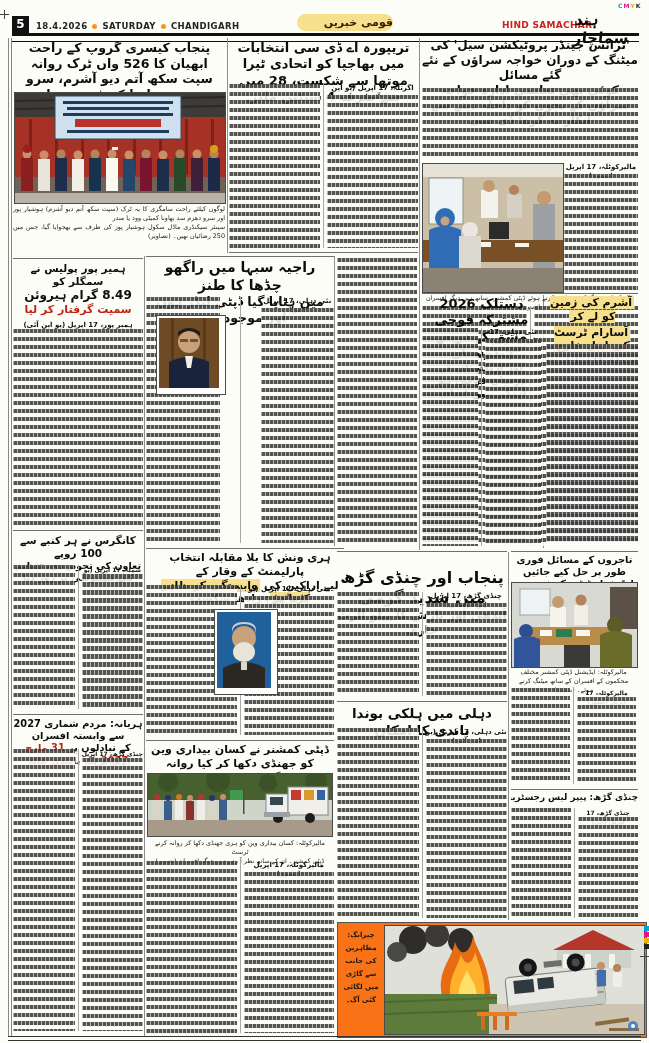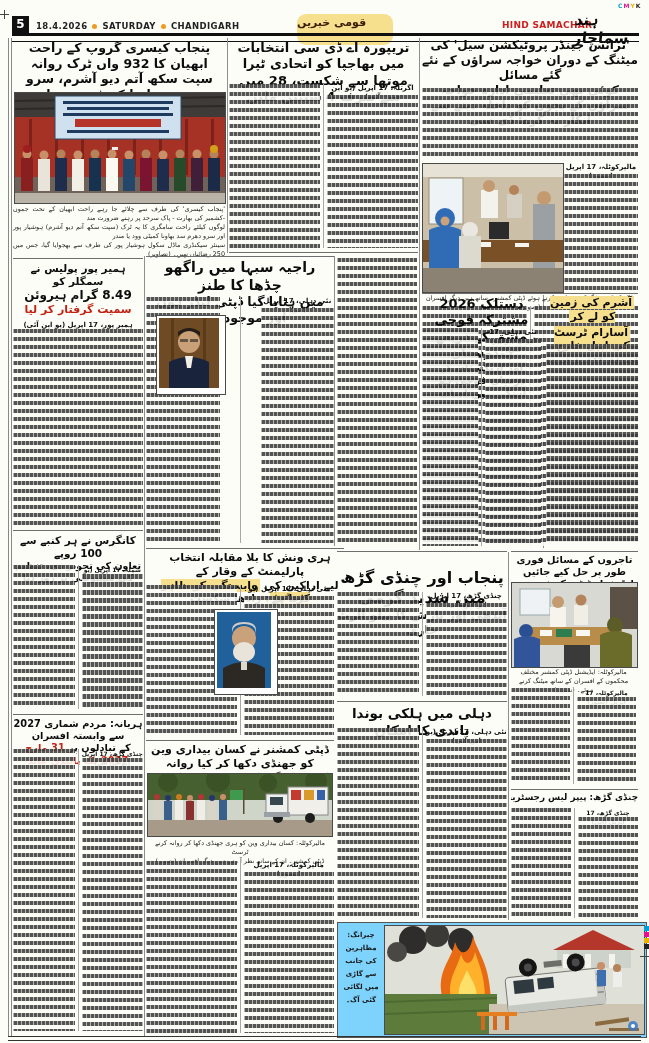--- a/index.html
+++ b/index.html
@@ -36,38 +36,38 @@
 <div id="page">
 
   <div class="abs" style="left:618px;top:2px;font-size:6px;font-weight:bold;letter-spacing:1px;"><span style="color:#00a0d6">C</span><span style="color:#e0148c">M</span><span style="color:#e8b400">Y</span><span style="color:#222">K</span></div>
   <div class="cropmark" style="left:0;top:10px;"></div>
 
   <div class="abs" style="left:12px;top:16px;width:17px;height:17px;background:#111;color:#fff;
        font-size:12px;font-weight:bold;text-align:center;line-height:17px;">5</div>
   <div class="abs" style="left:36px;top:21px;font-size:8.5px;font-weight:bold;color:#222;letter-spacing:.4px;">
     <span>18.4.2026</span><span class="dot"></span><span>SATURDAY</span><span class="dot"></span><span>CHANDIGARH</span>
   </div>
-  <div class="abs rtl" style="left:297px;top:14px;width:96px;height:31px;background:#f6df8d;border-radius:9px;
-       text-align:left;font-size:11px;font-weight:bold;color:#3c1d02;line-height:17px;">قومی خبریں</div>
+  <div class="abs rtl" style="left:297px;top:14px;width:96px;height:17px;background:#f6df8d;border-radius:9px;
+       text-align:right;font-size:11px;font-weight:bold;color:#3c1d02;line-height:17px;">قومی خبریں</div>
   <div class="abs" style="left:502px;top:20px;font-size:9px;font-weight:bold;color:#cc1f1f;letter-spacing:.3px;">HIND SAMACHAR</div>
   <div class="abs rtl" style="left:574px;top:11px;width:66px;font-size:15px;font-weight:bold;color:#0a0a0a;
        text-align:left;transform:skewX(-6deg);">ہند سماچار</div>
   <div class="abs" style="left:12px;top:33px;width:627px;height:5px;border-top:3px solid #101010;border-bottom:1px solid #101010;"></div>
 
   <div class="abs" style="left:8px;top:38px;width:2px;height:998px;border-left:1px solid #888;border-right:1px solid #888;"></div>
 
   <div class="vrule" style="left:227px;top:38px;height:215px;"></div>
   <div class="vrule" style="left:419px;top:38px;height:512px;"></div>
   <div class="vrule" style="left:144px;top:256px;height:780px;"></div>
   <div class="vrule" style="left:334px;top:256px;height:290px;"></div>
   <div class="vrule" style="left:543px;top:295px;height:253px;"></div>
   <div class="vrule" style="left:508px;top:552px;height:368px;"></div>
 
   <div class="abs" style="left:13px;top:40px;width:213px;">
-    <div class="hd" style="font-size:12.5px;">پنجاب کیسری گروپ کے راحت ابھیان کا 932 واں ٹرک روانہ</div>
+    <div class="hd" style="font-size:12.5px;">پنجاب کیسری گروپ کے راحت ابھیان کا 526 واں ٹرک روانہ</div>
     <div class="hd" style="font-size:12.5px;">سپت سکھ آتم دیو آشرم، سرو دھرم سد بھاونا کمیٹی وود یا مندر</div>
     <div class="hd" style="font-size:12.5px;">سینئر سیکنڈری ماڈل سکول ہوشیار پور کی طرف سے بھجوائی گئیں 250 رضائیاں</div>
     <div class="photo-frame" style="position:absolute;left:1px;top:52px;width:210px;height:110px;">
       <svg width="210" height="110" viewBox="0 0 210 110">
         <rect x="0" y="0" width="210" height="110" fill="#6e6259"></rect>
         <rect x="0" y="0" width="210" height="26" fill="#3f3b38"></rect>
         <path d="M0 8 L210 4 M0 16 L210 13" stroke="#2c2927" stroke-width="2" fill="none"></path>
         <rect x="0" y="24" width="210" height="60" fill="#a63226"></rect>
         <g fill="#7e2118">
           <rect x="14" y="26" width="3" height="56"></rect>
@@ -135,21 +135,20 @@
             </g>
           <g transform="translate(193,0)">
               <circle cx="6" cy="61" r="4.5" fill="#b5835a"></circle>
               <circle cx="6" cy="56" r="4" fill="#d4a017"></circle>
               <rect x="0" y="65" width="12" height="33" fill="#1b2a47"></rect>
             </g>
         </g>
       </svg>
     </div>
     <div class="cap" style="position:absolute;left:0;top:165px;width:212px;text-align:justify;">
-      <div>'پنجاب کیسری' کی طرف سے چلائے جا رہے راحت ابھیان کے تحت جموں -کشمیر کی بھارت - پاک سرحد پر رہتے ضرورت مند</div>
       <div>لوگوں کیلئے راحت سامگری کا یہ ٹرک (سپت سکھ آتم دیو آشرم) ہوشیار پور اور سرو دھرم سد بھاونا کمیٹی وود یا مندر</div>
       <div>سینئر سیکنڈری ماڈل سکول ہوشیار پور کی طرف سے بھجوایا گیا، جس میں 250 رضائیاں تھیں۔ (تصاویر)</div>
     </div>
   </div>
 
   <div class="abs" style="left:229px;top:40px;width:189px;height:212px;border-bottom:1px solid #6e6e6e;">
     <div class="hd" style="font-size:13px;">تریپورہ اے ڈی سی انتخابات میں بھاجپا کو اتحادی ٹپرا</div>
     <div class="hd" style="font-size:13px;">موتھا سے شکست، 28 میں سے صرف 4 سیٹیں ملیں</div>
     <div class="cols" style="position:absolute;left:0;top:44px;width:189px;height:164px;">
       <div class="col">
@@ -454,21 +453,21 @@
         <div class="dl">مالیرکوٹلہ، 17 اپریل (تصور)</div>
         <div class="st" style="position:absolute;left:0;top:11px;right:0;bottom:0;"></div>
       </div>
       <div class="vdiv"></div>
       <div class="col">
           <div class="st" style="position:absolute;inset:0;"></div>
         </div>
     </div>
   </div>
 
-  <div class="abs" style="left:337px;top:922px;width:308px;height:114px;border:1px solid #555;background:#7dd3fc;">
+  <div class="abs" style="left:337px;top:922px;width:308px;height:114px;border:1px solid #555;background:#f97316;">
     <div class="rtl" style="position:absolute;left:2px;top:6px;width:42px;font-size:7px;font-weight:bold;
          line-height:13px;text-align:center;color:#161616;">چیرانگ: مظاہرین کی جانب سے گاڑی میں لگائی گئی آگ۔</div>
     <div class="photo-frame" style="position:absolute;left:46px;top:2px;width:259px;height:108px;">
       <svg width="259" height="108" viewBox="0 0 259 108">
         <rect width="259" height="108" fill="#dfe0d8"></rect>
         <polygon points="168,24 208,4 250,24" fill="#b5372b"></polygon>
         <rect x="172" y="24" width="74" height="18" fill="#cdd3cb"></rect>
         <rect x="178" y="28" width="6" height="14" fill="#f4f4ef"></rect>
           <rect x="200" y="28" width="6" height="14" fill="#f4f4ef"></rect>
         <rect x="224" y="28" width="6" height="14" fill="#f4f4ef"></rect>

